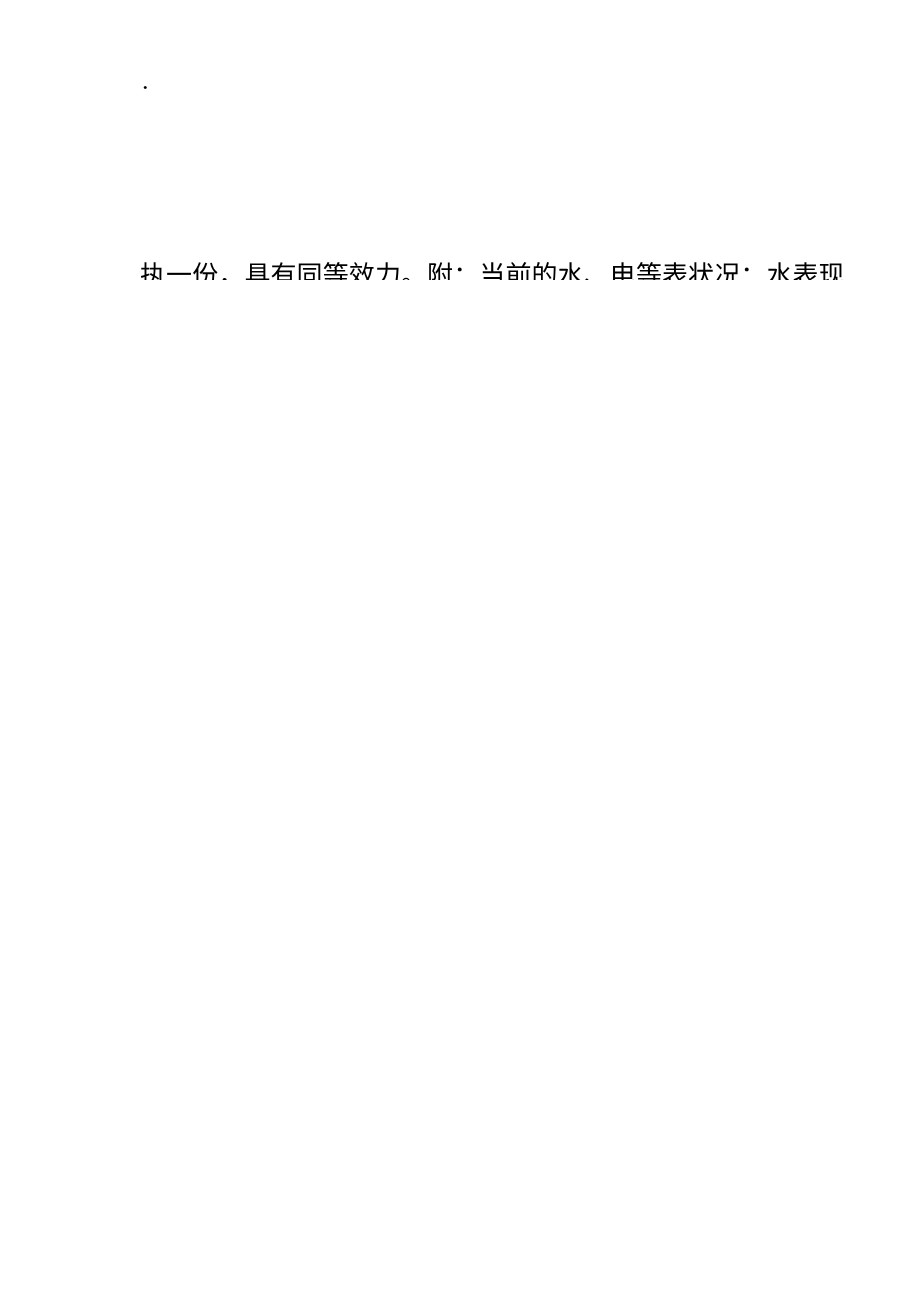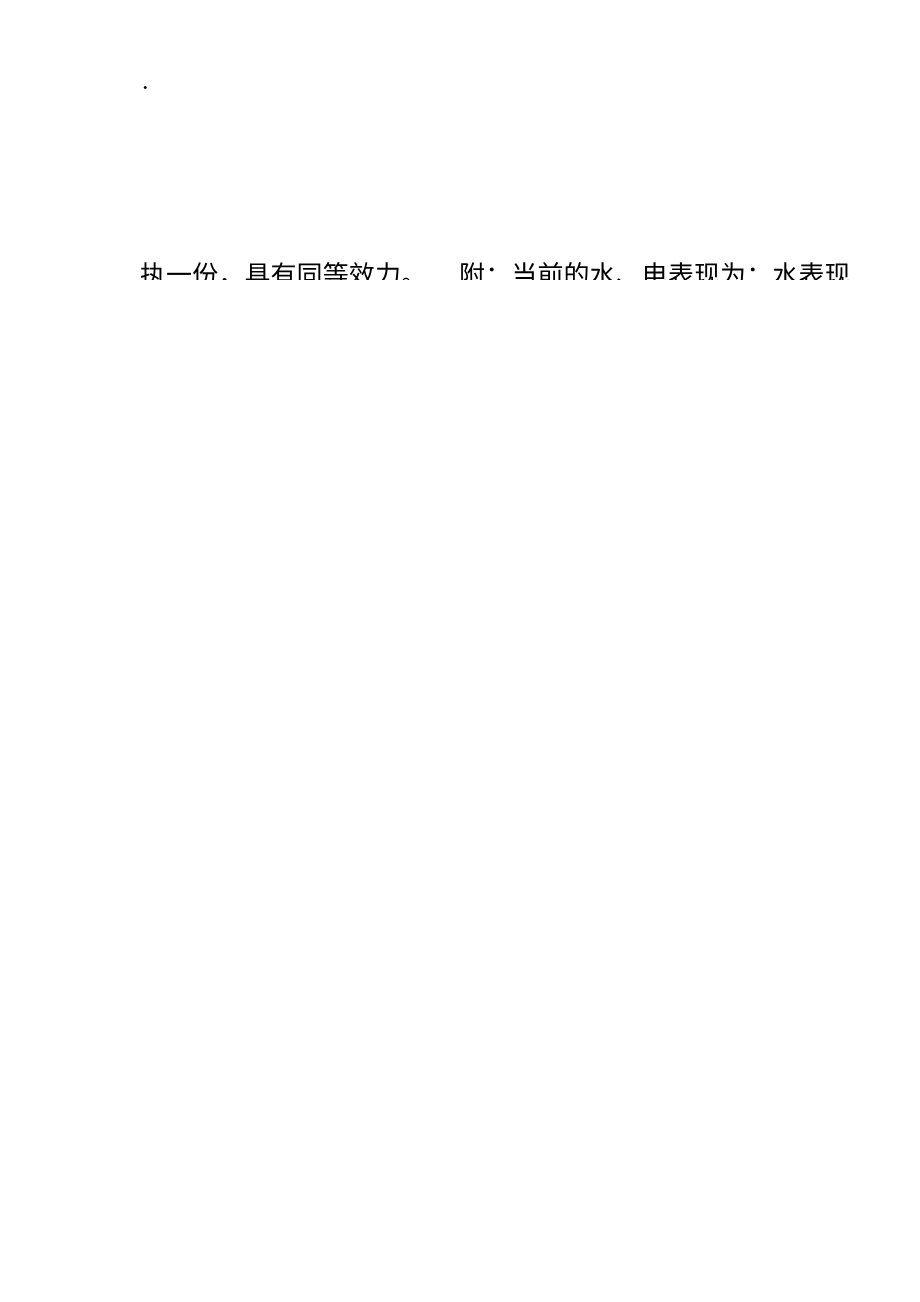--- a/index.html
+++ b/index.html
@@ -55,21 +55,20 @@
     text-align: justify;
     text-justify: inter-character;
     white-space: pre-wrap;
     word-break: break-all;
     letter-spacing: 0.1px;
   }
 
   .para .line {
     display: block;
     white-space: pre;
-    gap: 32px;
   }
 
   
   .para .line.justified {
     display: flex;
     justify-content: space-between;
     white-space: pre;
   }
 
   .para .line.justified > .seg {
@@ -98,21 +97,21 @@
 <div class="page">
 
   <div class="text-block">
 
     <div class="stray-mark">.</div>
 
     <div class="para">
 
       <span class="line justified">
         <span class="seg">执一份，具有同等效力。</span>
-        <span class="seg">附：当前的水、电表现为：水表现</span>
+        <span class="seg">附：当前的水、电等表状况：水表现</span>
       </span>
 
       <span class="line justified">
         <span class="seg">为：  度;电表现为：  度; 气表现为：  度。</span>
         <span class="seg">甲方(签字)：  乙方</span>
       </span>
 
       <span class="line">
         <span>(签字)：  电话：  电话：  </span><span class="latin">XXXXXXX</span><span class="latin">_</span><span>月</span><span>＿＿＿</span><span>日</span><span> </span><span class="latin">XXXXXXX</span><span class="latin">_</span><span>月</span><span>＿＿＿</span>
       </span>

